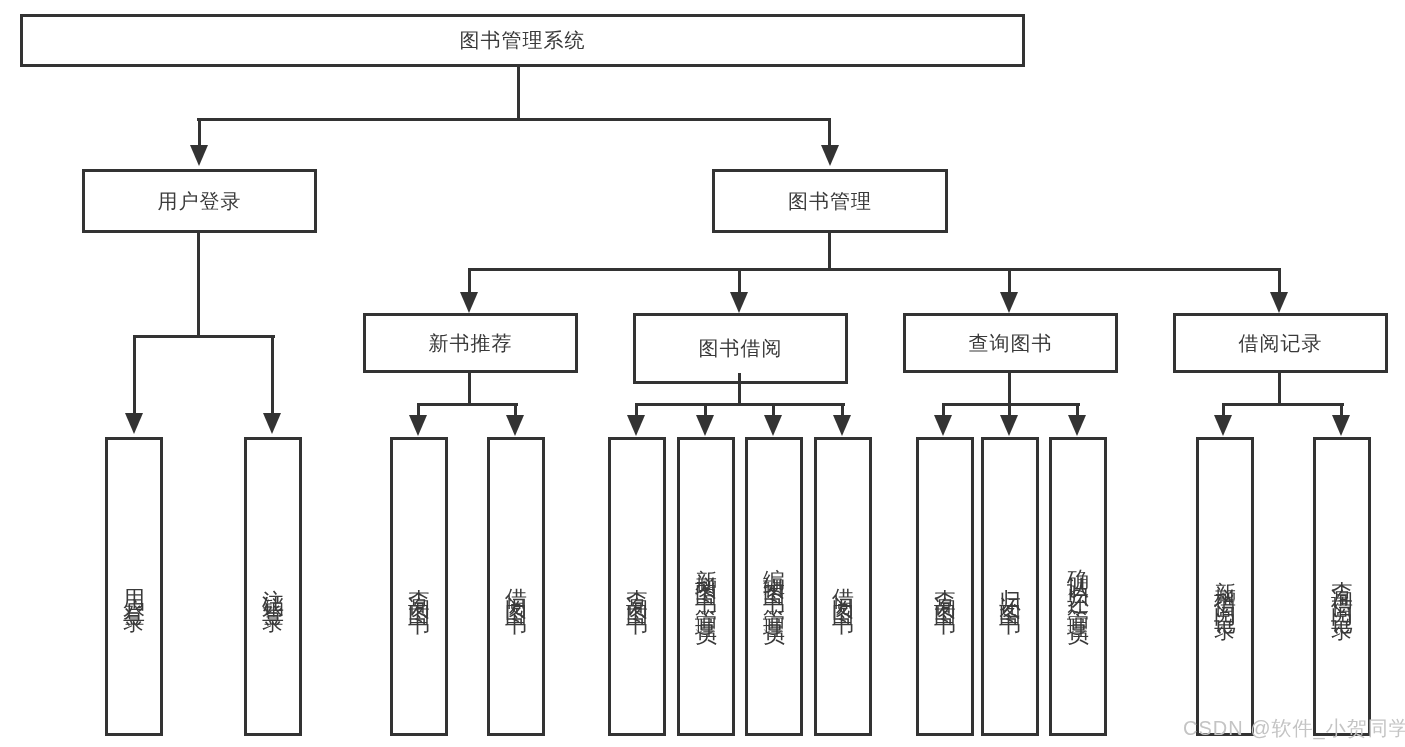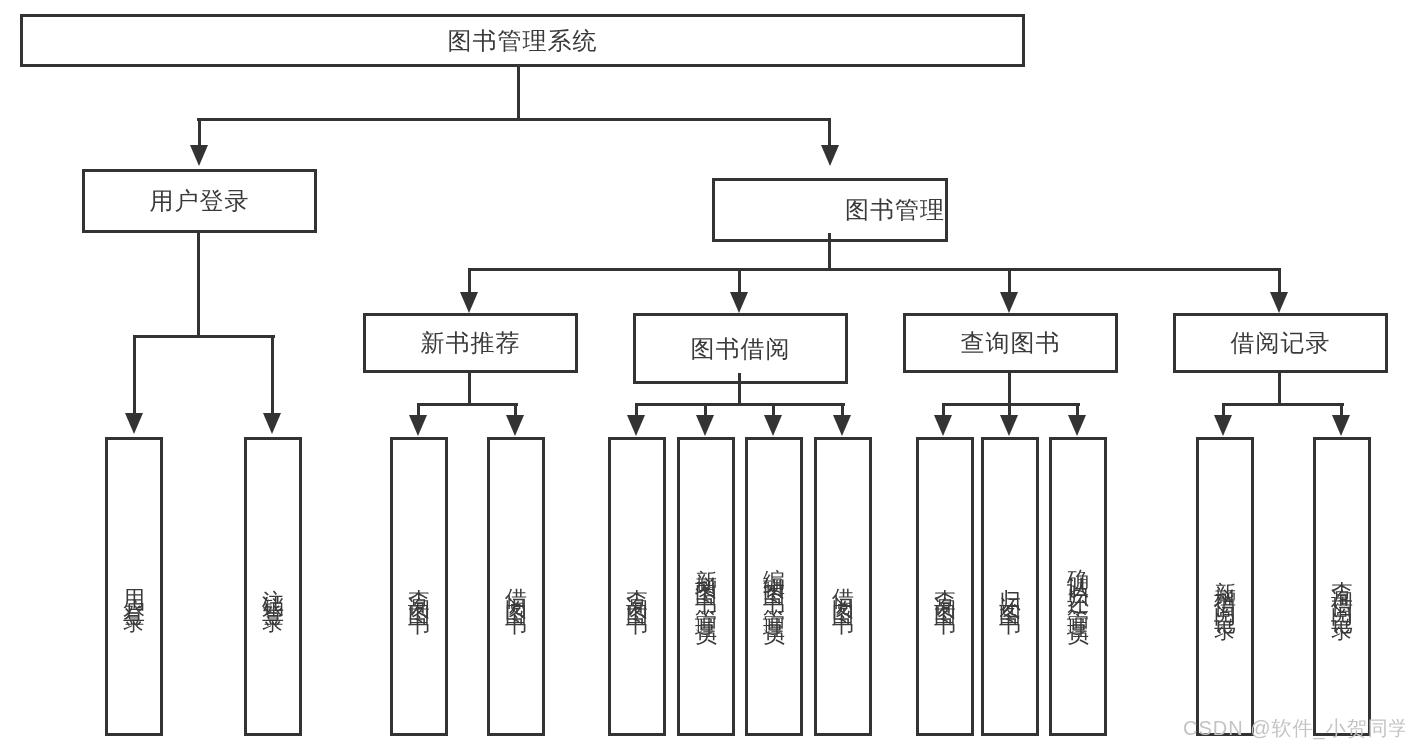--- a/index.html
+++ b/index.html
@@ -17,21 +17,21 @@
     width:1405px;height:747px;
     background:var(--page-bg);
     overflow:hidden;
   }
   
   .box{
     position:absolute;
     background:var(--box-bg);
     border:3px solid var(--line);
     display:flex;align-items:center;justify-content:center;
-    font-size:24px;
+    font-size:20px;
     color:var(--text);
     letter-spacing:1px;
     white-space:nowrap;
   }
   
   .vbox{
     position:absolute;
     width:58px;height:299px;
     background:var(--box-bg);
     border:3px solid var(--line);
@@ -74,21 +74,21 @@
   <div class="line" style="left:517px;top:67px;width:3px;height:53px;"></div>
   <div class="line" style="left:197px;top:118px;width:634px;height:3px;"></div>
   <div class="line" style="left:198px;top:118px;width:3px;height:28px;"></div>
   <div class="head" style="left:190px;top:145px;"></div>
   <div class="line" style="left:828px;top:118px;width:3px;height:28px;"></div>
   <div class="head" style="left:821px;top:145px;"></div>
 
   <div class="box" style="left:82px;top:169px;width:235px;height:64px;">
     <span>用户登录</span>
   </div>
-  <div class="box" style="left:712px;top:178px;width:236px;height:64px;justify-content:flex-end;">
+  <div class="box" style="left:712px;top:169px;width:236px;height:64px;">
     <span>图书管理</span>
   </div>
 
   <div class="line" style="left:197px;top:233px;width:3px;height:104px;"></div>
   <div class="line" style="left:133px;top:335px;width:142px;height:3px;"></div>
   <div class="line" style="left:133px;top:335px;width:3px;height:79px;"></div>
   <div class="head" style="left:125px;top:413px;"></div>
   <div class="line" style="left:271px;top:335px;width:3px;height:79px;"></div>
   <div class="head" style="left:263px;top:413px;"></div>
 

